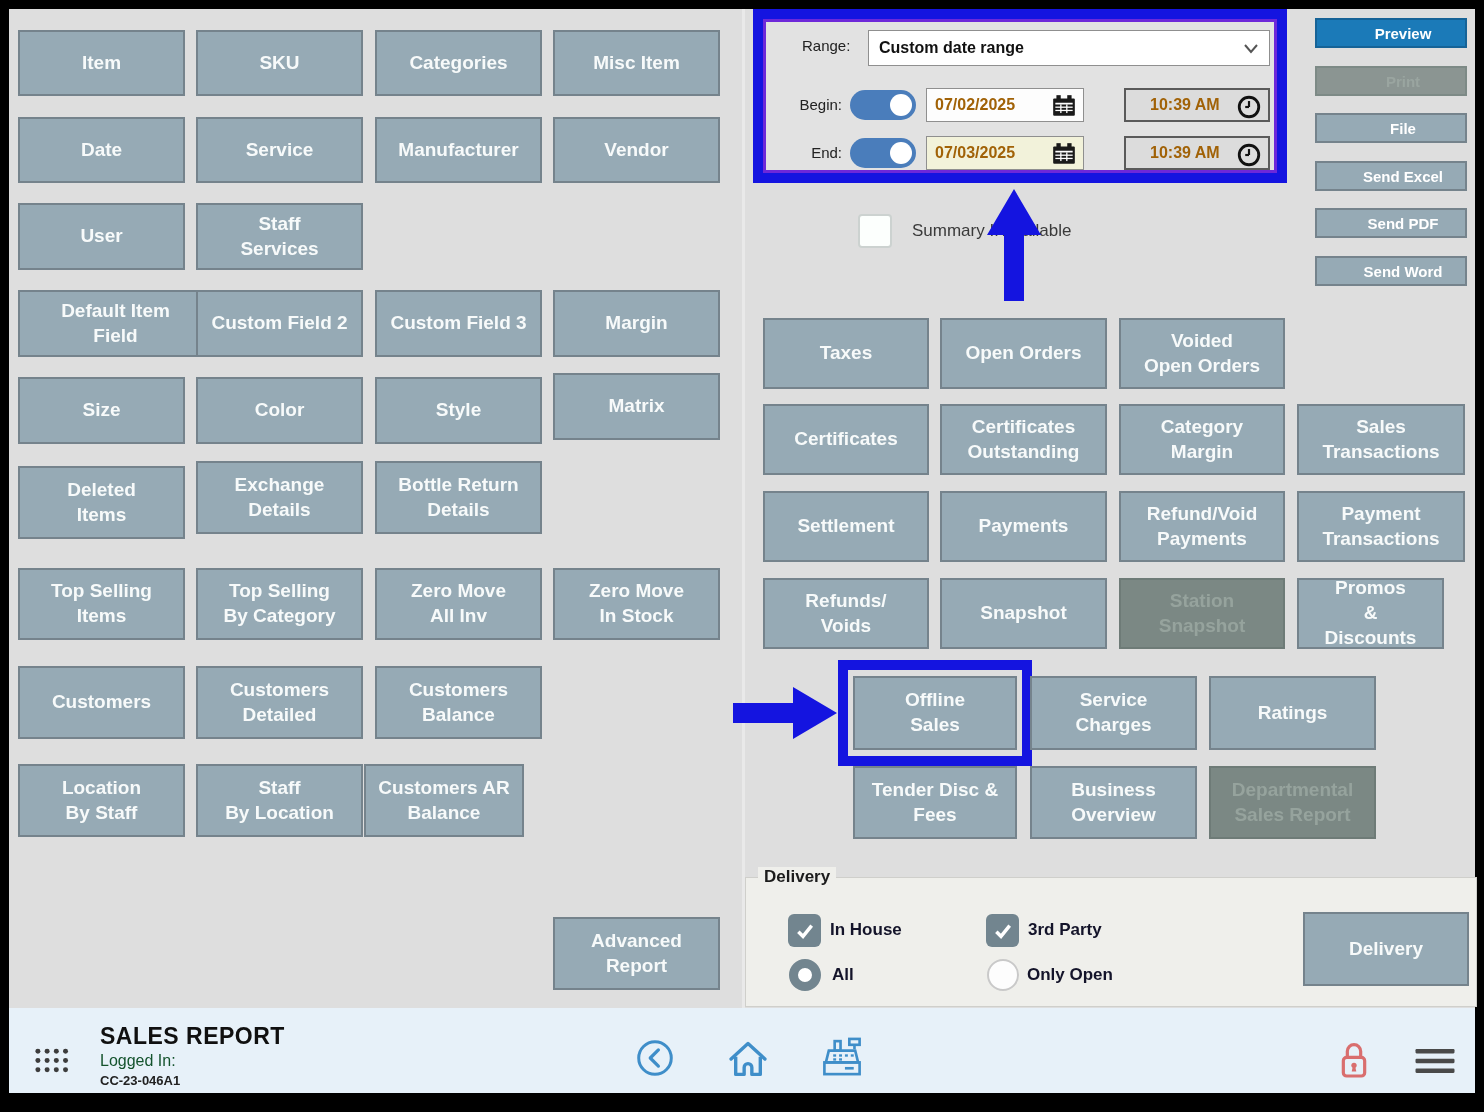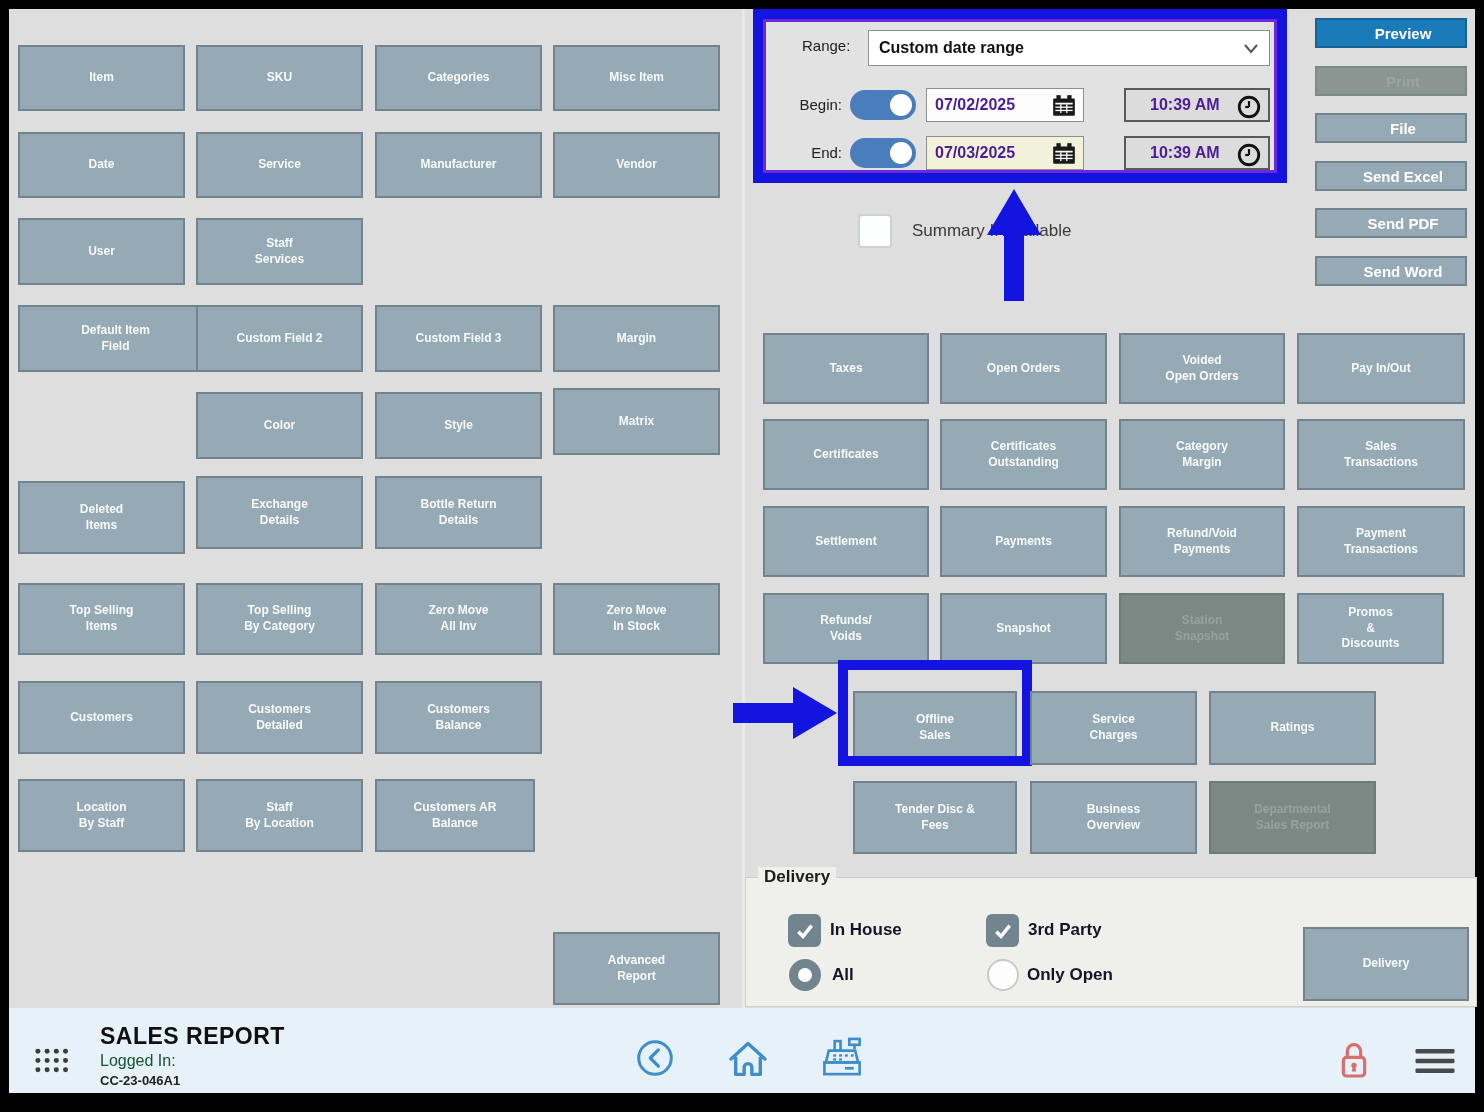--- a/index.html
+++ b/index.html
@@ -3,23 +3,23 @@
 <meta charset="utf-8">
 <style>
   html,body{margin:0;padding:0;}
   body{width:1484px;height:1112px;background:#000;position:relative;
        font-family:"Liberation Sans", sans-serif;overflow:hidden;}
   .app{position:absolute;left:9px;top:9px;width:1466px;height:1084px;background:#dedede;}
   .divider{position:absolute;left:733px;top:0;width:3px;height:999px;background:#e9e9e9;}
 
   
   .btn{position:absolute;background:#96aab5;border:2px solid #75838c;color:#f7fafa;
-       font-weight:bold;font-size:12px;line-height:1.3;display:flex;align-items:center;
+       font-weight:bold;font-size:19px;line-height:1.3;display:flex;align-items:center;
        justify-content:center;text-align:center;white-space:pre-line;box-sizing:border-box;
-       cursor:pointer;margin-top:15px;}
+       cursor:pointer;}
   .btn.disabled{background:#7b8884;border-color:#6e7b77;color:#96a39d;cursor:default;}
 
   
   .action{position:absolute;left:1306px;width:152px;height:30px;background:#96aab5;
           border:2px solid #75838c;color:#fff;font-weight:bold;font-size:15px;
           display:flex;align-items:center;justify-content:center;box-sizing:border-box;cursor:pointer;padding-left:24px;}
   .action.primary{background:#1b7ab8;border-color:#166397;}
   .action.disabled{background:#8b9592;border-color:#7d8a86;color:#9aa5a0;cursor:default;}
 
   
@@ -27,21 +27,21 @@
                border:10px solid #1414e0;box-sizing:border-box;background:#e2e2e2;}
   .range-inner{position:absolute;inset:0;border:3px solid #6d28d9;}
   .range-lbl{position:absolute;font-size:15px;color:#222;}
   .dropdown{position:absolute;left:102px;top:8px;width:402px;height:36px;background:#fff;
             border:1px solid #8f8f8f;box-sizing:border-box;display:flex;align-items:center;
             font-weight:bold;font-size:16px;color:#111;padding-left:10px;cursor:pointer;}
   .dropdown svg{position:absolute;right:10px;top:13px;}
   .toggle{position:absolute;width:66px;height:30px;border-radius:15px;background:#4a7dbb;cursor:pointer;}
   .toggle .knob{position:absolute;right:4px;top:4px;width:22px;height:22px;border-radius:50%;background:#fff;}
   .field{position:absolute;height:34px;box-sizing:border-box;display:flex;align-items:center;
-         font-weight:bold;font-size:16px;color:#4c1d95;padding-left:8px;cursor:text;}
+         font-weight:bold;font-size:16px;color:#a16207;padding-left:8px;cursor:text;}
   .datef{width:158px;background:#fdfdfd;border:1px solid #8f8f8f;}
   .datef.end{background:#f2f2da;}
   .timef{width:146px;background:#dcdcdc;border:2px solid #5a5a5a;padding-left:24px;}
   .field svg{position:absolute;right:6px;top:4px;}
 
   
   .sumchk{position:absolute;left:849px;top:205px;width:34px;height:34px;background:#fcfffd;
           border:2px solid #ccd2d0;border-radius:4px;box-sizing:border-box;cursor:pointer;}
   .sumlbl{position:absolute;left:903px;top:212px;font-size:17px;color:#3a3a3a;}
 
@@ -88,20 +88,21 @@
   <div class="btn" style="left:9px;top:194px;width:167px;height:67px">User</div>
   <div class="btn" style="left:187px;top:194px;width:167px;height:67px">Staff
 Services</div>
 
   <div class="btn" style="left:9px;top:281px;width:195px;height:67px">Default Item
 Field</div>
   <div class="btn" style="left:187px;top:281px;width:167px;height:67px">Custom Field 2</div>
   <div class="btn" style="left:366px;top:281px;width:167px;height:67px">Custom Field 3</div>
   <div class="btn" style="left:544px;top:281px;width:167px;height:67px">Margin</div>
 
+  <div class="btn" style="left:9px;top:368px;width:167px;height:67px">Size</div>
   <div class="btn" style="left:187px;top:368px;width:167px;height:67px">Color</div>
   <div class="btn" style="left:366px;top:368px;width:167px;height:67px">Style</div>
   <div class="btn" style="left:544px;top:364px;width:167px;height:67px">Matrix</div>
 
   <div class="btn" style="left:9px;top:457px;width:167px;height:73px">Deleted
 Items</div>
   <div class="btn" style="left:187px;top:452px;width:167px;height:73px">Exchange
 Details</div>
   <div class="btn" style="left:366px;top:452px;width:167px;height:73px">Bottle Return
 Details</div>
@@ -118,21 +119,21 @@
   <div class="btn" style="left:9px;top:657px;width:167px;height:73px">Customers</div>
   <div class="btn" style="left:187px;top:657px;width:167px;height:73px">Customers
 Detailed</div>
   <div class="btn" style="left:366px;top:657px;width:167px;height:73px">Customers
 Balance</div>
 
   <div class="btn" style="left:9px;top:755px;width:167px;height:73px">Location
 By Staff</div>
   <div class="btn" style="left:187px;top:755px;width:167px;height:73px">Staff
 By Location</div>
-  <div class="btn" style="left:366px;top:755px;width:160px;height:73px">Customers AR
+  <div class="btn" style="left:355px;top:755px;width:160px;height:73px">Customers AR
 Balance</div>
 
   <div class="btn" style="left:544px;top:908px;width:167px;height:73px">Advanced
 Report</div>
 
   <div class="range-frame">
     <div class="range-inner">
       <span class="range-lbl" style="left:36px;top:15px">Range:</span>
       <div class="dropdown">
         <span>Custom date range</span>
@@ -206,21 +207,20 @@
   <div class="action disabled" style="top:57px">Print</div>
   <div class="action" style="top:104px">File</div>
   <div class="action" style="top:152px">Send Excel</div>
   <div class="action" style="top:199px">Send PDF</div>
   <div class="action" style="top:247px">Send Word</div>
 
   <div class="btn" style="left:754px;top:309px;width:166px;height:71px">Taxes</div>
   <div class="btn" style="left:931px;top:309px;width:167px;height:71px">Open Orders</div>
   <div class="btn" style="left:1110px;top:309px;width:166px;height:71px">Voided
 Open Orders</div>
-  <div class="btn" style="left:1288px;top:309px;width:168px;height:71px">Pay In/Out</div>
 
   <div class="btn" style="left:754px;top:395px;width:166px;height:71px">Certificates</div>
   <div class="btn" style="left:931px;top:395px;width:167px;height:71px">Certificates
 Outstanding</div>
   <div class="btn" style="left:1110px;top:395px;width:166px;height:71px">Category
 Margin</div>
   <div class="btn" style="left:1288px;top:395px;width:168px;height:71px">Sales
 Transactions</div>
 
   <div class="btn" style="left:754px;top:482px;width:166px;height:71px">Settlement</div>

